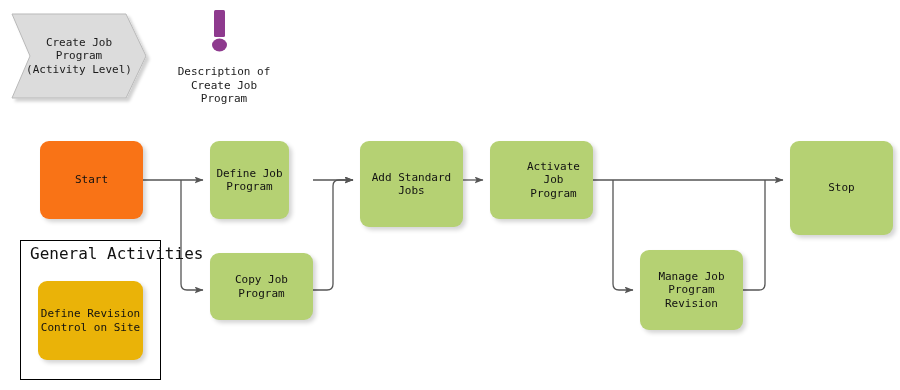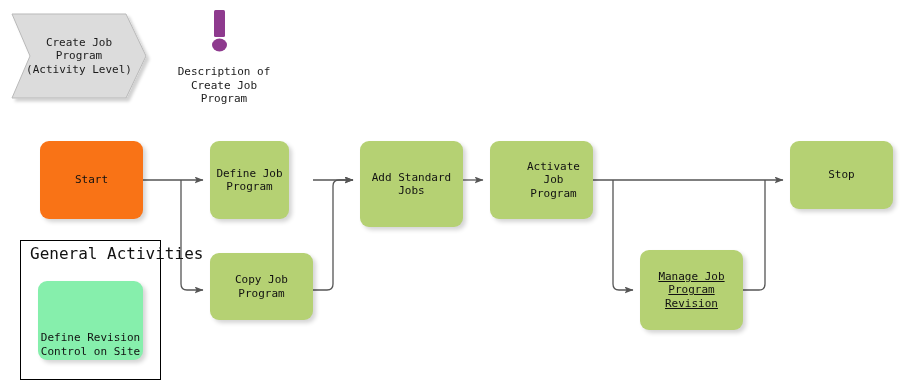--- a/index.html
+++ b/index.html
@@ -182,39 +182,39 @@
           <span>Add Standard</span>
           <span>Jobs</span>
         </div>
       </div>
       <div class="node" style="left: 490px; top: 141px; width: 103px; height: 78px; background: rgb(181, 209, 115); padding-left: 26px;">
         <div class="lines">
           <span>Activate Job</span>
           <span>Program</span>
         </div>
       </div>
-      <div class="node" style="left: 790px; top: 141px; width: 103px; height: 68px; background: rgb(181, 209, 115);">
+      <div class="node" style="left: 790px; top: 141px; width: 103px; height: 94px; background: rgb(181, 209, 115);">
         <div class="lines">
           <span>Stop</span>
         </div>
       </div>
       <div class="node" style="left: 210px; top: 253px; width: 103px; height: 67px; background: rgb(181, 209, 115);">
         <div class="lines">
           <span>Copy Job</span>
           <span>Program</span>
         </div>
       </div>
-      <div class="node" style="left: 640px; top: 250px; width: 103px; height: 80px; background: rgb(181, 209, 115); text-decoration: underline;">
+      <div class="node" style="left: 640px; top: 250px; width: 103px; height: 80px; background: rgb(181, 209, 115);">
         <div class="lines">
           <span>Manage Job</span>
           <span>Program</span>
           <span>Revision</span>
         </div>
       </div>
-      <div class="node" style="left: 38px; top: 281px; width: 105px; height: 79px; background: #86efac; align-items: flex-end;">
+      <div class="node" style="left: 38px; top: 281px; width: 105px; height: 79px; background: #eab308;">
         <div class="lines">
           <span>Define Revision</span>
           <span>Control on Site</span>
         </div>
       </div>
     </div>
 
 </div>
 
 </body></html>

